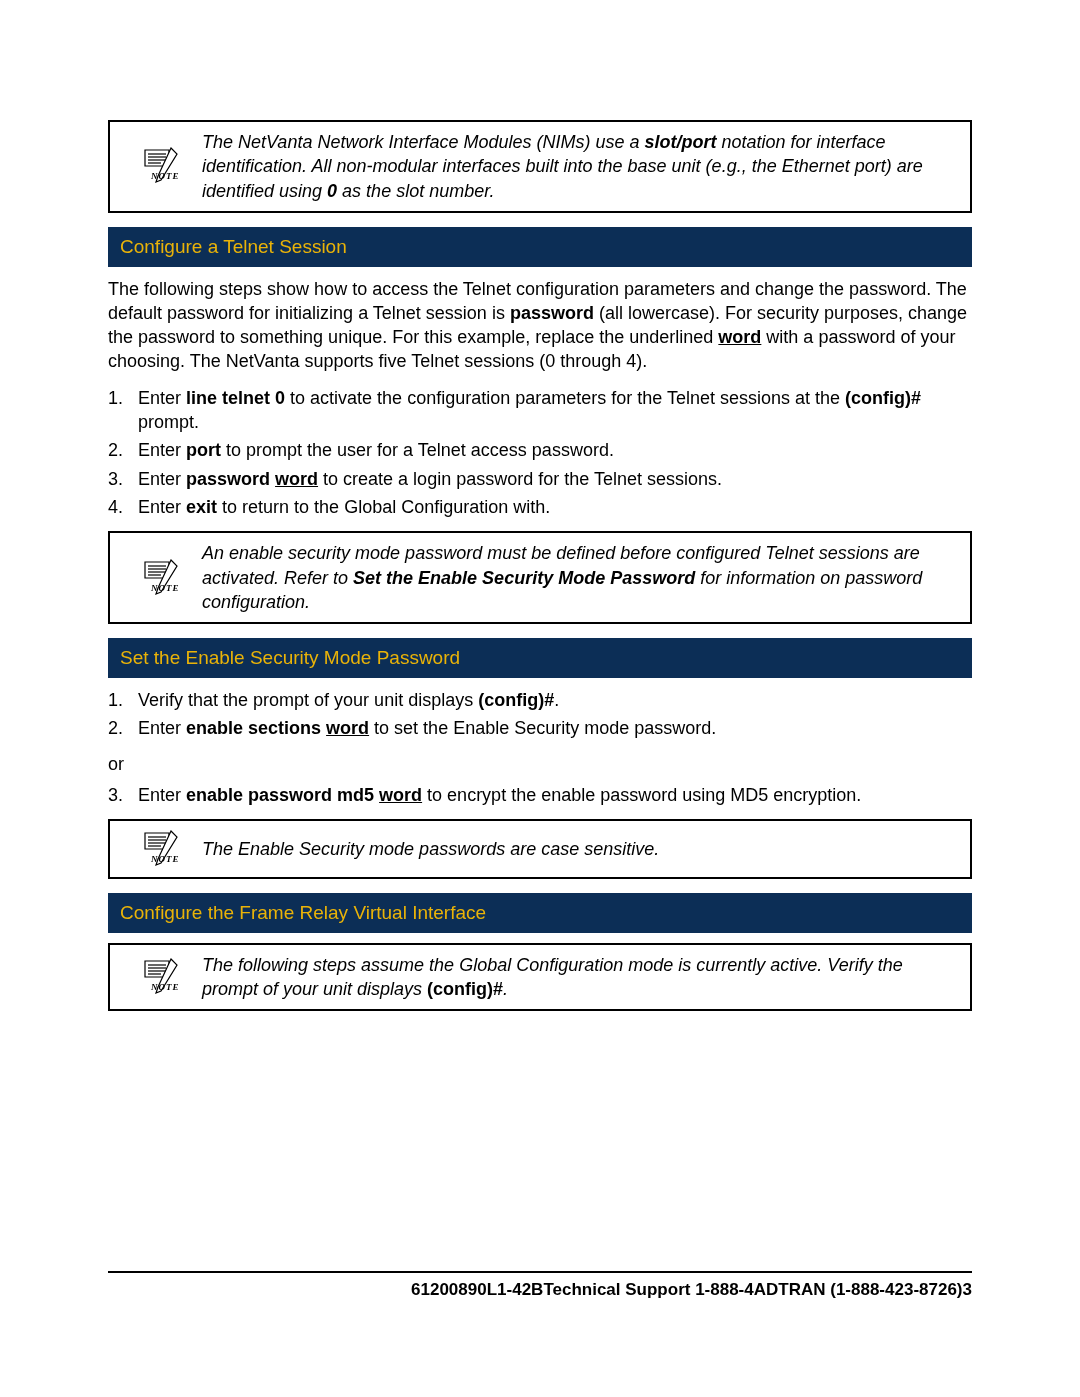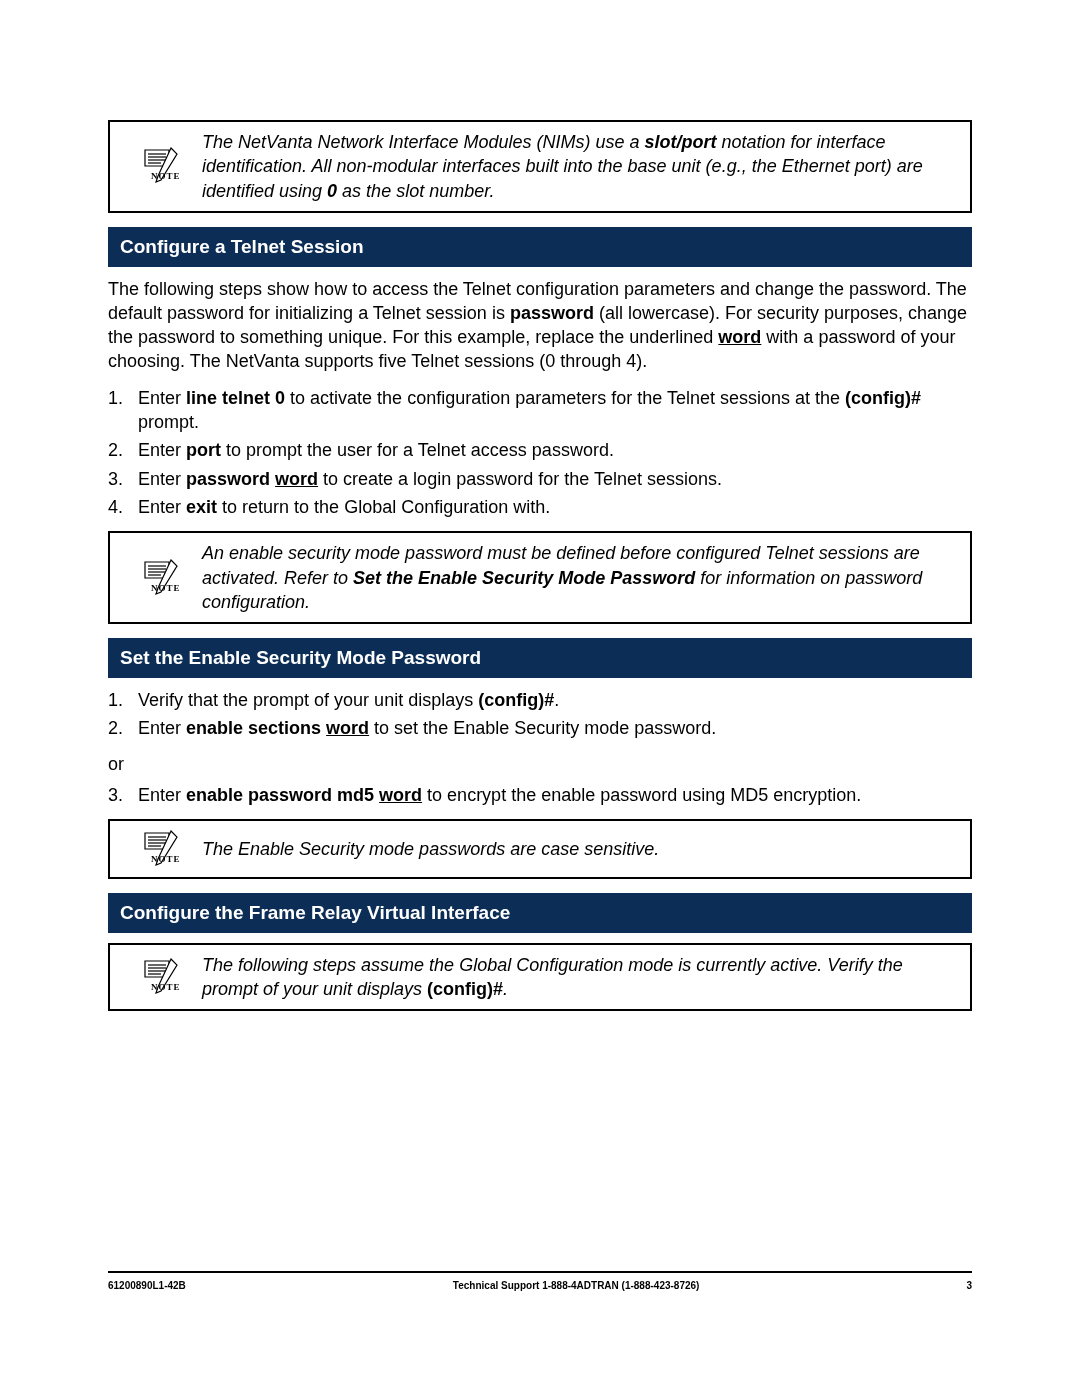--- a/index.html
+++ b/index.html
@@ -22,33 +22,34 @@
     display: flex;
     align-items: center;
     padding: 8px 14px 8px 10px;
     margin: 10px 0 14px 0;
   }
   .note-icon {
     flex: 0 0 82px;
     display: flex;
     align-items: flex-end;
     justify-content: center;
+    font-style: italic;
   }
   .note-text {
     flex: 1;
     font-style: italic;
     font-size: 18px;
     line-height: 1.35;
   }
   .note-text .bold { font-weight: bold; font-style: italic; }
   .note-text .bold-up { font-weight: bold; font-style: normal; }
   .section-bar {
     background: #0c2e56;
-    color: #ffffff;
-    font-weight: bold;
+    color: #eab308;
+    font-weight: normal;
     padding: 7px 12px;
     font-size: 19px;
     margin-top: 14px;
     margin-bottom: 10px;
   }
   .body-p {
     margin: 6px 0 12px 0;
   }
   .body-p .b { font-weight: bold; }
   .body-p .u { text-decoration: underline; }
@@ -66,22 +67,22 @@
   }
   ol.steps li .txt { flex: 1; }
   .txt .b { font-weight: bold; }
   .txt .u { text-decoration: underline; }
   .or-line { font-weight: normal; margin: 4px 0; }
   .footer-rule {
     border-top: 2px solid #000;
     margin-top: 260px;
     padding-top: 6px;
     display: flex;
-    justify-content: space-between;
-    font-size: 10px;
+    justify-content: flex-end;
+    font-size: 17px;
     font-weight: bold;
   }
 </style>
 </head>
 <body>
 
 <div class="page">
 
   <div class="note-box">
     <div class="note-icon">

